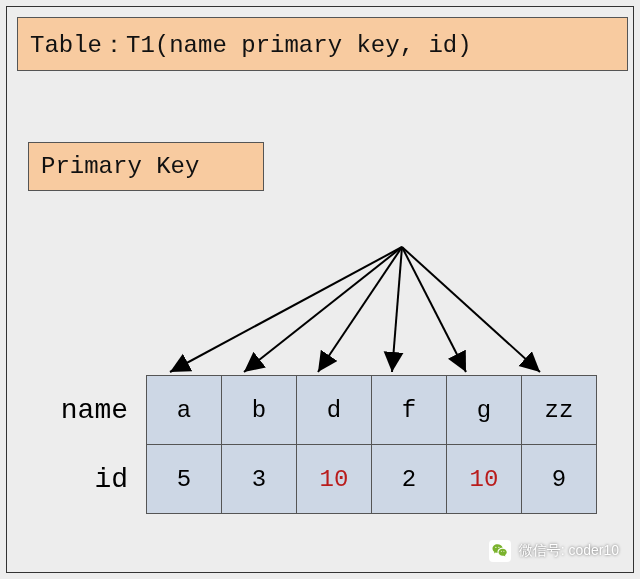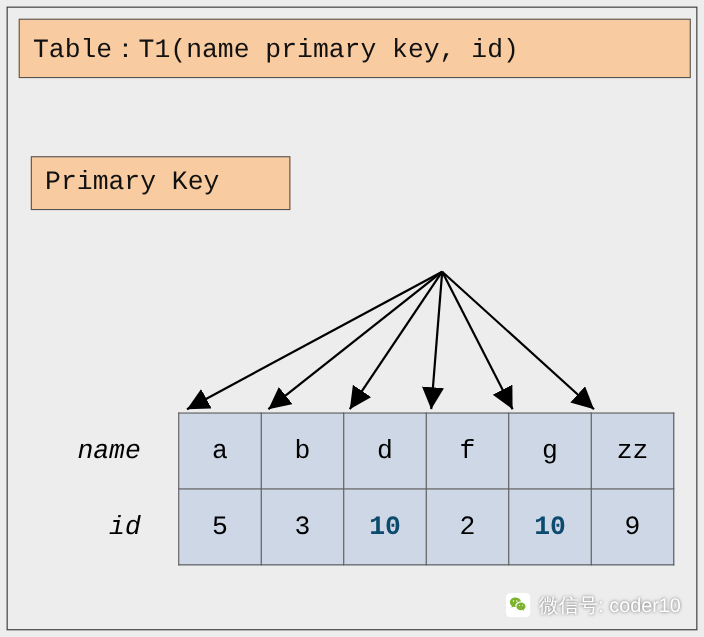--- a/index.html
+++ b/index.html
@@ -56,47 +56,45 @@
     position: absolute;
     left: 30px;
     top: 368px;
   }
   table {
     border-collapse: collapse;
   }
   td.hdr {
     border: none;
     background: transparent;
-    font-size: 24px;
+    font-size: 28px;
     text-align: right;
-    padding-right: 34px;
+    padding-right: 18px;
     width: 90px;
     height: 66px;
-    font-style: italic;
   }
   td.cell {
     border: 1px solid #555;
     background: #cdd7e5;
     width: 72px;
     height: 66px;
     text-align: center;
     font-size: 24px;
     color: #000;
   }
   td.cell.red {
-    color: #0c4a6e;
-    font-weight: bold;
+    color: #b91c1c;
   }
   .footer {
     position: absolute;
     right: 14px;
     bottom: 10px;
     color: #fff;
     font-family: sans-serif;
-    font-size: 18px;
+    font-size: 14px;
     display: flex;
     align-items: center;
     gap: 8px;
     background: rgba(0,0,0,0.0);
   }
   .wxicon {
     width: 22px;
     height: 22px;
     border-radius: 4px;
     background: #fff;

